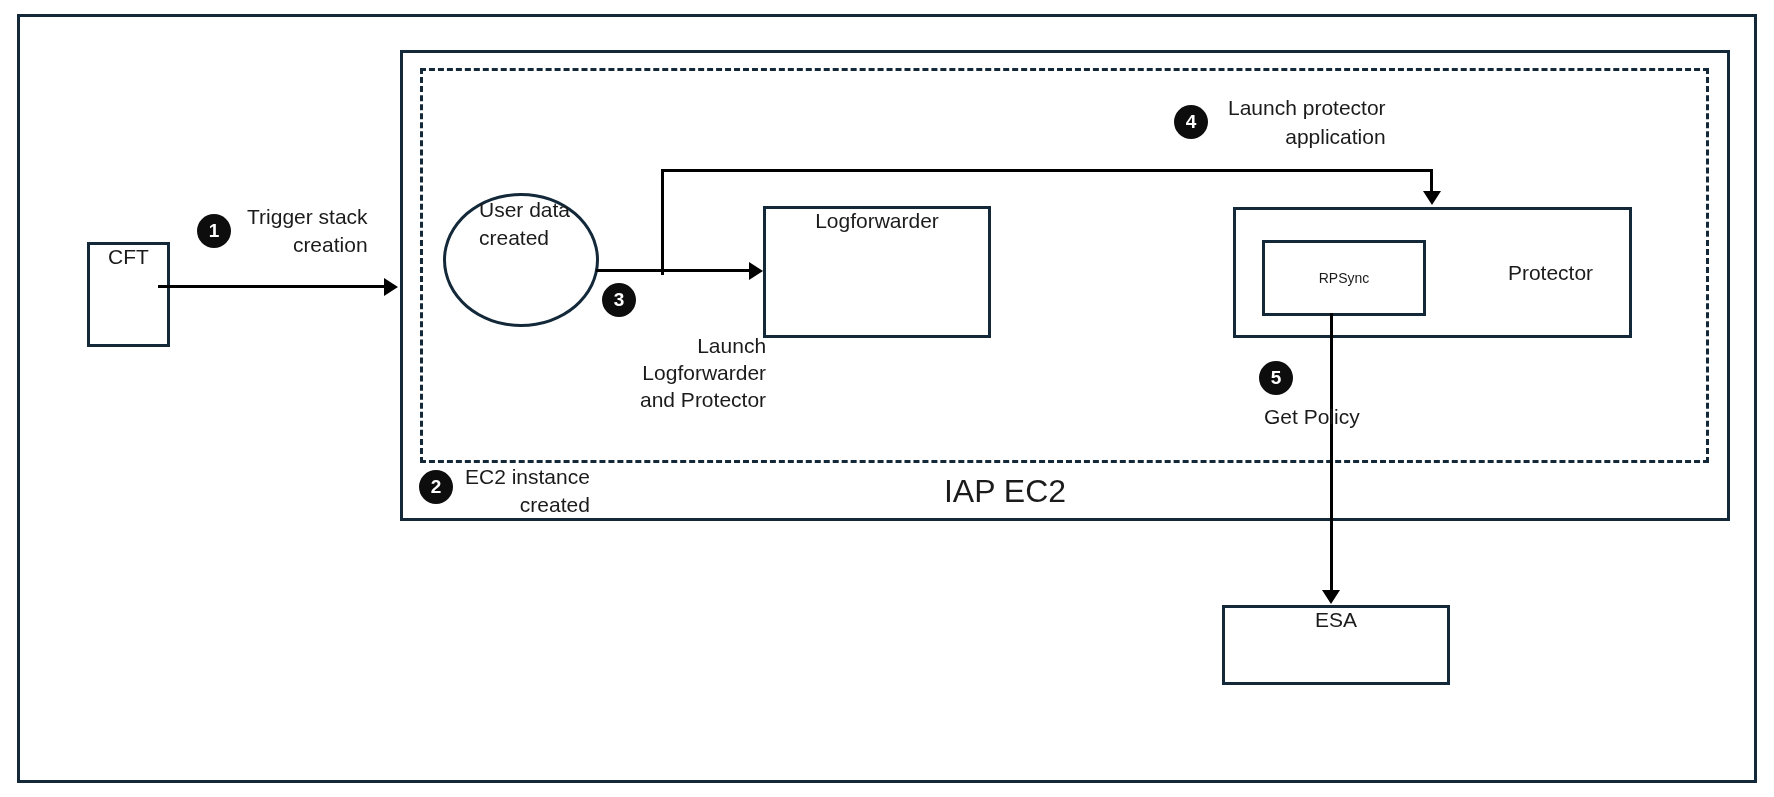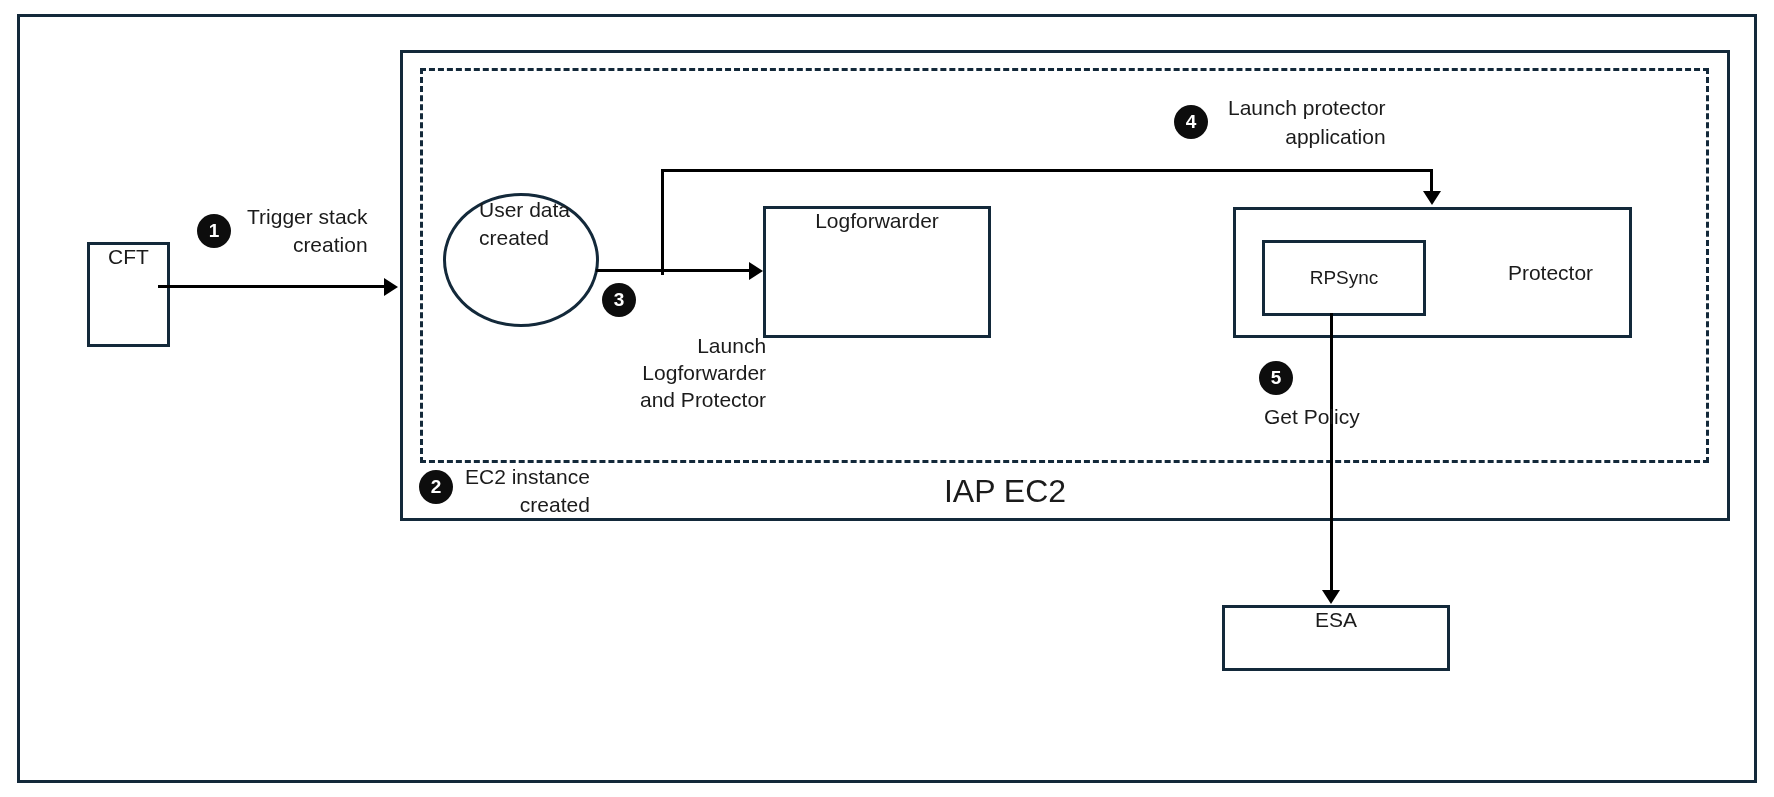--- a/index.html
+++ b/index.html
@@ -21,23 +21,23 @@
   .dashed-box{position:absolute;left:420px;top:68px;width:1289px;height:395px;border:3px dashed var(--outline);}
   .iap-label{position:absolute;left:880px;top:473px;width:250px;text-align:center;font-size:32px;color:var(--label-text);}
 
   
   .node{position:absolute;border:3px solid var(--outline);background:var(--background);display:flex;justify-content:center;font-size:21px;color:var(--label-text);}
   .node-cft{left:75px;top:242px;width:83px;height:105px;margin-left:12px;}
   .node-circle{left:443px;top:193px;width:156px;height:134px;border-radius:50%;justify-content:flex-start;padding-left:33px;}
   .node-circle .lines span{display:block;line-height:28px;}
   .node-logforwarder{left:763px;top:206px;width:228px;height:132px;}
   .node-protector{left:1233px;top:207px;width:399px;height:131px;justify-content:flex-start;}
-  .node-rpsync{position:absolute;left:26px;top:30px;width:164px;height:76px;border:3px solid var(--outline);display:flex;align-items:center;justify-content:center;font-size:19px;}
+  .node-rpsync{position:absolute;left:26px;top:30px;width:164px;height:76px;border:3px solid var(--outline);display:flex;align-items:center;justify-content:center;font-size:14px;}
   .protector-label{position:absolute;left:190px;top:0;width:209px;height:125px;display:flex;align-items:center;justify-content:center;margin-left:20px;}
-  .node-esa{left:1222px;top:605px;width:228px;height:66px;}
+  .node-esa{left:1222px;top:605px;width:228px;height:80px;}
 
   
   .hline,.vline{position:absolute;background:var(--connector);}
   .arrow-right{position:absolute;width:0;height:0;border-top:9px solid transparent;border-bottom:9px solid transparent;border-left:14px solid var(--connector);}
   .arrow-down{position:absolute;width:0;height:0;border-left:9px solid transparent;border-right:9px solid transparent;border-top:14px solid var(--connector);}
 
   .c1-line{left:158px;top:285px;width:228px;height:3px;}
   .c1-head{left:384px;top:278px;}
   .c3-line{left:596px;top:269px;width:153px;height:3px;}
   .c3-head{left:749px;top:262px;}

